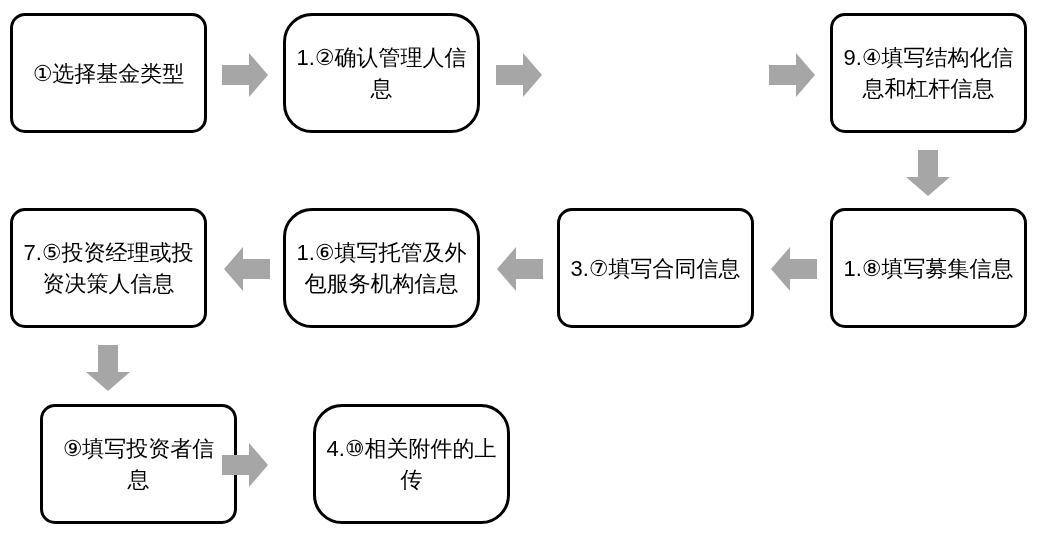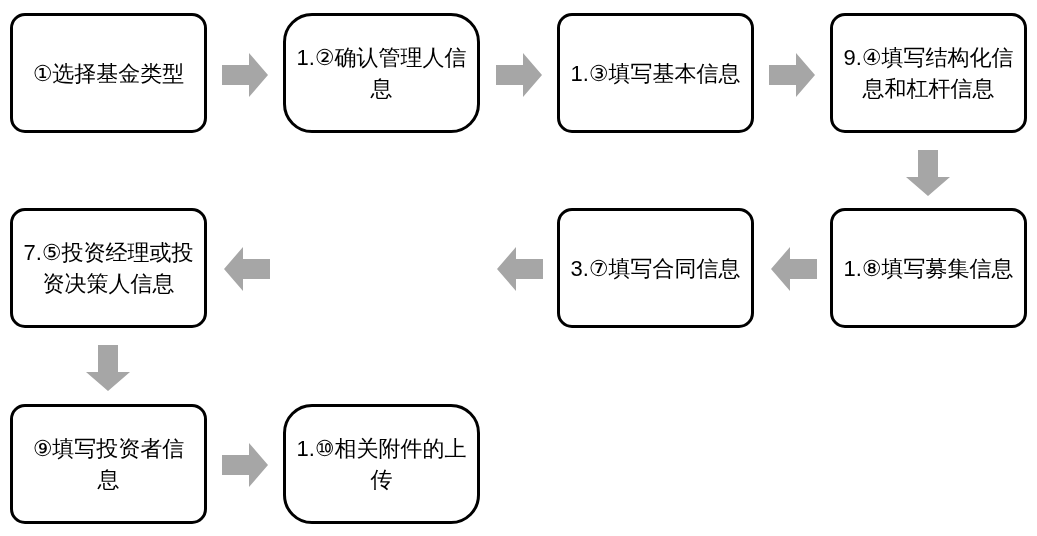--- a/index.html
+++ b/index.html
@@ -42,21 +42,21 @@
   .arrow svg { display: block; }
 
   
   .col1 { left: 10px;  width: 197px; }
   .col2 { left: 283px; width: 197px; border-radius: 29px; }
   .col3 { left: 557px; width: 197px; }
   .col4 { left: 830px; width: 197px; }
 
   .row1 { top: 13px;  height: 120px; }
   .row2 { top: 208px; height: 120px; }
-  .row3 { top: 404px; height: 120px; }
+  .row3 { top: 404px; height: 120px; margin-left: 30px; }
 </style>
 </head>
 <body>
 
 <div id="canvas">
 
   <div class="node col1 row1">
     <span class="node-label">①选择基金类型</span>
   </div>
 
@@ -69,23 +69,20 @@
   <div class="node col2 row1">
     <span class="node-label">1.②确认管理人信息</span>
   </div>
 
   <div class="arrow" style="left:496px; top:53px;">
     <svg width="46" height="44" viewBox="0 0 46 44" aria-hidden="true">
       <polygon points="0,12 27,12 27,0 46,22 27,44 27,32 0,32" fill="#a6a6a6"></polygon>
     </svg>
   </div>
 
-  <div class="node col3 row1">
-    <span class="node-label">1.③填写基本信息</span>
-  </div>
 
   <div class="arrow" style="left:769px; top:53px;">
     <svg width="46" height="44" viewBox="0 0 46 44" aria-hidden="true">
       <polygon points="0,12 27,12 27,0 46,22 27,44 27,32 0,32" fill="#a6a6a6"></polygon>
     </svg>
   </div>
 
   <div class="node col4 row1">
     <span class="node-label">9.④填写结构化信息和杠杆信息</span>
   </div>
@@ -99,20 +96,23 @@
   <div class="node col1 row2">
     <span class="node-label">7.⑤投资经理或投资决策人信息</span>
   </div>
 
   <div class="arrow" style="left:224px; top:247px;">
     <svg width="46" height="44" viewBox="0 0 46 44" aria-hidden="true">
       <polygon points="46,12 19,12 19,0 0,22 19,44 19,32 46,32" fill="#a6a6a6"></polygon>
     </svg>
   </div>
 
+  <div class="node col2 row2">
+    <span class="node-label">1.⑥填写托管及外包服务机构信息</span>
+  </div>
 
   <div class="arrow" style="left:497px; top:247px;">
     <svg width="46" height="44" viewBox="0 0 46 44" aria-hidden="true">
       <polygon points="46,12 19,12 19,0 0,22 19,44 19,32 46,32" fill="#a6a6a6"></polygon>
     </svg>
   </div>
 
   <div class="node col3 row2">
     <span class="node-label">3.⑦填写合同信息</span>
   </div>
@@ -137,16 +137,16 @@
     <span class="node-label">⑨填写投资者信息</span>
   </div>
 
   <div class="arrow" style="left:222px; top:443px;">
     <svg width="46" height="44" viewBox="0 0 46 44" aria-hidden="true">
       <polygon points="0,12 27,12 27,0 46,22 27,44 27,32 0,32" fill="#a6a6a6"></polygon>
     </svg>
   </div>
 
   <div class="node col2 row3">
-    <span class="node-label">1.⑩相关附件的上传</span>
+    <span class="node-label">4.⑩相关附件的上传</span>
   </div>
 
 </div>
 
 </body></html>

